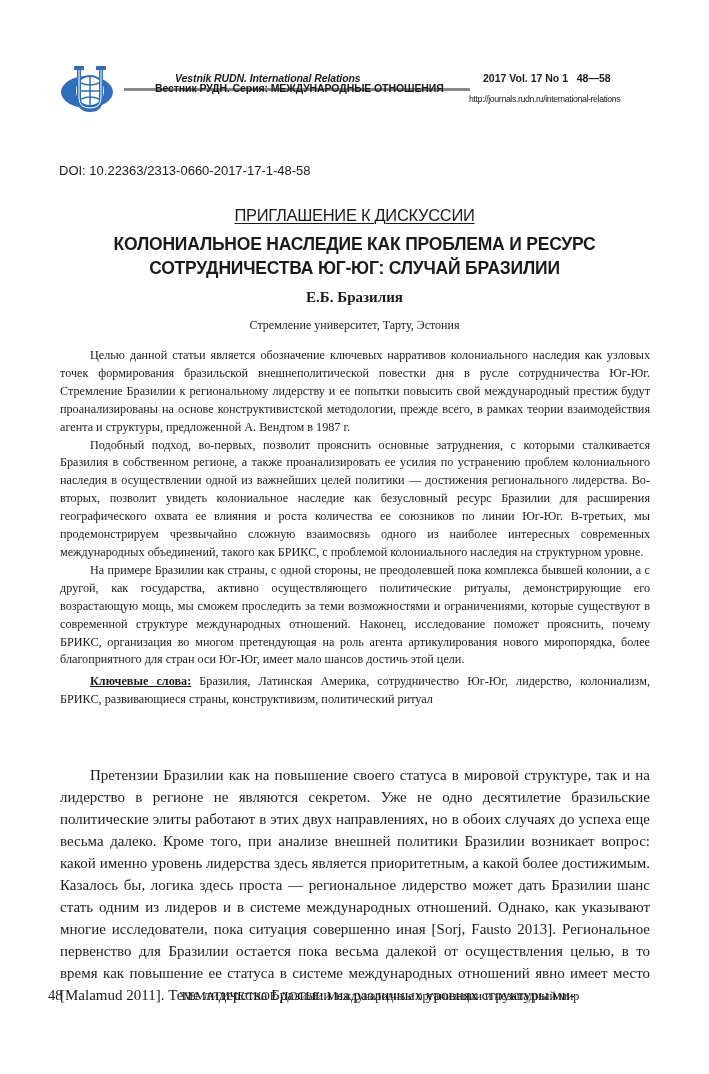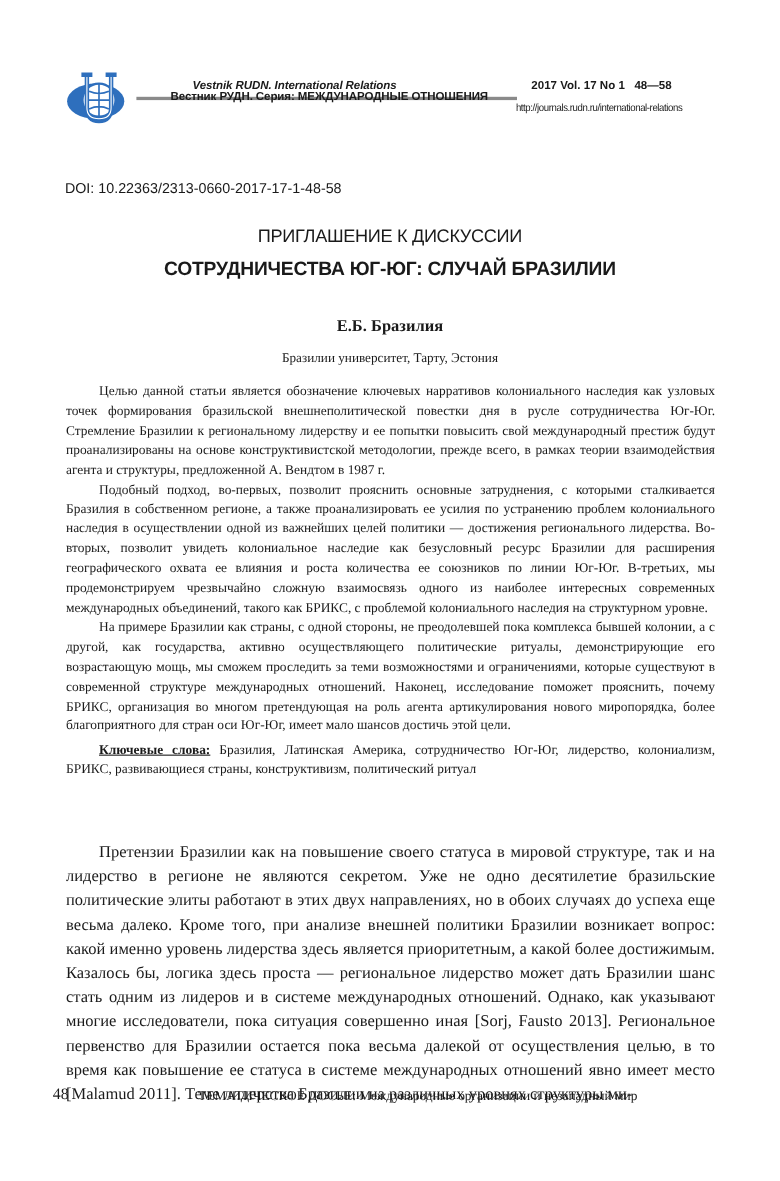--- a/index.html
+++ b/index.html
@@ -12,21 +12,21 @@
   #logo { left: 60px; top: 64px; width: 60px; height: 52px; }
   #rule { left: 124px; top: 88px; width: 346px; height: 3px; background: #8a8a8a; }
   #hdr-en { left: 175px; top: 72px; font-size: 10.5px; font-weight: bold; letter-spacing: -0.1px; font-style: italic; }
   #hdr-ru { left: 155px; top: 82px; font-size: 10.5px; font-weight: bold; letter-spacing: -0.1px; }
   #hdr-vol { left: 483px; top: 72px; font-size: 10.5px; font-weight: bold; }
   #hdr-url { left: 469px; top: 93px; font-size: 9.5px; letter-spacing: -0.4px; transform: scaleX(0.92); transform-origin: left; }
 
   #doi { left: 59px; top: 163px; font-size: 13px; }
 
   #section { left: 0; width: 709px; top: 206px; text-align: center; font-size: 16.5px; }
-  #section span { text-underline-offset: 2px; text-decoration-thickness: 1px; letter-spacing: -0.3px; }
+  #section span { text-decoration: underline; text-underline-offset: 2px; text-decoration-thickness: 1px; letter-spacing: -0.3px; }
 
   #title { left: 0; width: 709px; top: 232px; text-align: center; font-size: 17.5px; font-weight: bold; line-height: 24px; letter-spacing: -0.2px; }
   #title div { white-space: nowrap; }
 
   #author { left: 0; width: 709px; top: 289px; text-align: center; font-size: 15px; font-weight: bold; }
   #affil { left: 0; width: 709px; top: 318px; text-align: center; font-size: 12px; }
 
   
   #abstract { left: 60px; width: 590px; top: 347px; font-size: 12.2px; line-height: 17.9px; text-align: justify; }
   #abstract p { margin: 0; text-indent: 30px; }
@@ -58,25 +58,26 @@
 <div id="hdr-vol" class="abs sans" style="white-space:pre;">2017 Vol. 17 No 1   48—58</div>
 <div id="hdr-url" class="abs sans">http://journals.rudn.ru/international-relations</div>
 
 <div id="doi" class="abs sans">DOI: 10.22363/2313-0660-2017-17-1-48-58</div>
 
 <div id="section" class="abs sans">
   <span>ПРИГЛАШЕНИЕ К ДИСКУССИИ</span>
 </div>
 
 <div id="title" class="abs sans">
+  <div>КОЛОНИАЛЬНОЕ НАСЛЕДИЕ КАК ПРОБЛЕМА И РЕСУРС</div>
   <div>СОТРУДНИЧЕСТВА ЮГ-ЮГ: СЛУЧАЙ БРАЗИЛИИ</div>
 </div>
 
 <div id="author" class="abs serif">Е.Б. Бразилия</div>
-<div id="affil" class="abs serif">Бразилии университет, Тарту, Эстония</div>
+<div id="affil" class="abs serif">Стремление университет, Тарту, Эстония</div>
 
 <div id="abstract" class="abs serif">
   <p>Целью данной статьи является обозначение ключевых нарративов колониального наследия как узловых точек формирования бразильской внешнеполитической повестки дня в русле сотрудничества Юг-Юг. Стремление Бразилии к региональному лидерству и ее попытки повысить свой международный престиж будут проанализированы на основе конструктивистской методологии, прежде всего, в рамках теории взаимодействия агента и структуры, предложенной А. Вендтом в 1987 г.</p>
   <p>Подобный подход, во-первых, позволит прояснить основные затруднения, с которыми сталкивается Бразилия в собственном регионе, а также проанализировать ее усилия по устранению проблем колониального наследия в осуществлении одной из важнейших целей политики — достижения регионального лидерства. Во-вторых, позволит увидеть колониальное наследие как безусловный ресурс Бразилии для расширения географического охвата ее влияния и роста количества ее союзников по линии Юг-Юг. В-третьих, мы продемонстрируем чрезвычайно сложную взаимосвязь одного из наиболее интересных современных международных объединений, такого как БРИКС, с проблемой колониального наследия на структурном уровне.</p>
   <p>На примере Бразилии как страны, с одной стороны, не преодолевшей пока комплекса бывшей колонии, а с другой, как государства, активно осуществляющего политические ритуалы, демонстрирующие его возрастающую мощь, мы сможем проследить за теми возможностями и ограничениями, которые существуют в современной структуре международных отношений. Наконец, исследование поможет прояснить, почему БРИКС, организация во многом претендующая на роль агента артикулирования нового миропорядка, более благоприятного для стран оси Юг-Юг, имеет мало шансов достичь этой цели.</p>
   <p id="keywords"><b>Ключевые слова:</b><span> Бразилия, Латинская Америка, сотрудничество Юг-Юг, лидерство, колониализм, БРИКС, развивающиеся страны, конструктивизм, политический ритуал</span></p>
 </div>
 
 <div id="bodytext" class="abs serif">
   <p>Претензии Бразилии как на повышение своего статуса в мировой структуре, так и на лидерство в регионе не являются секретом. Уже не одно десятилетие бразильские политические элиты работают в этих двух направлениях, но в обоих случаях до успеха еще весьма далеко. Кроме того, при анализе внешней политики Бразилии возникает вопрос: какой именно уровень лидерства здесь является приоритетным, а какой более достижимым. Казалось бы, логика здесь проста — региональное лидерство может дать Бразилии шанс стать одним из лидеров и в системе международных отношений. Однако, как указывают многие исследователи, пока ситуация совершенно иная [Sorj, Fausto 2013]. Региональное первенство для Бразилии остается пока весьма далекой от осуществления целью, в то время как повышение ее статуса в системе международных отношений явно имеет место [Malamud 2011]. Теме лидерства Бразилии на различных уровнях структуры ми-</p>

